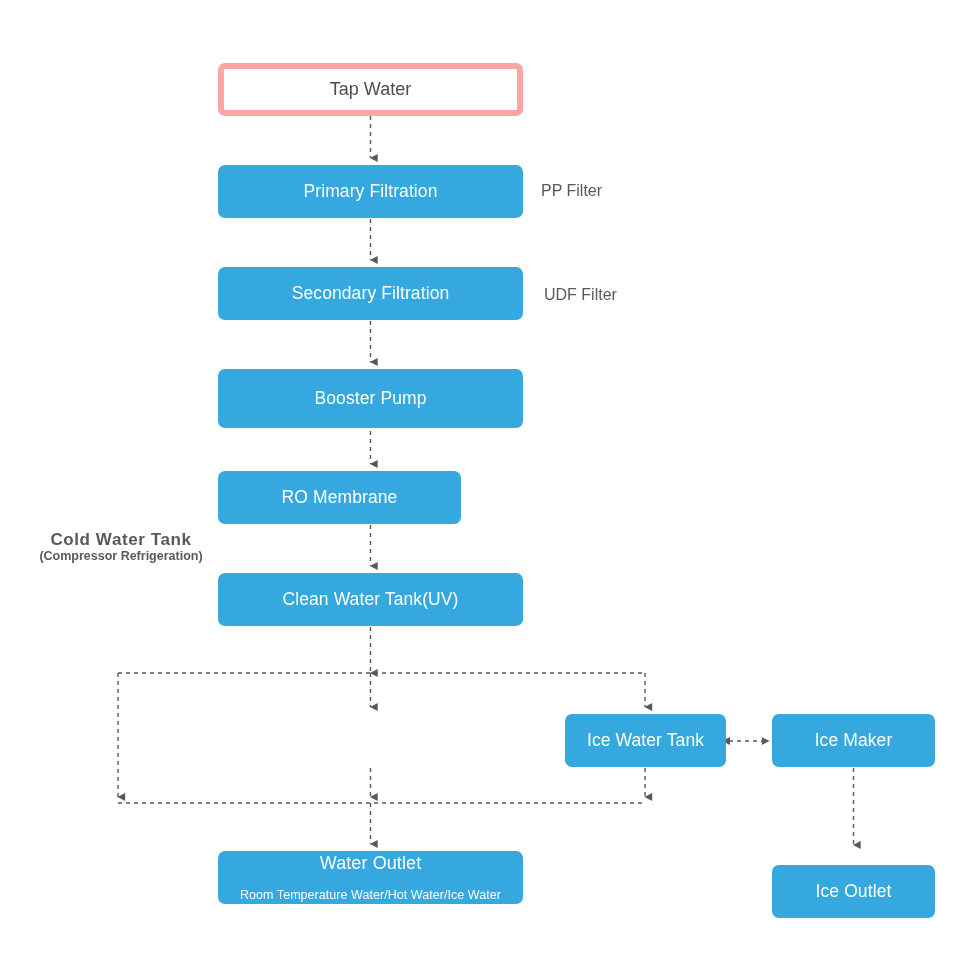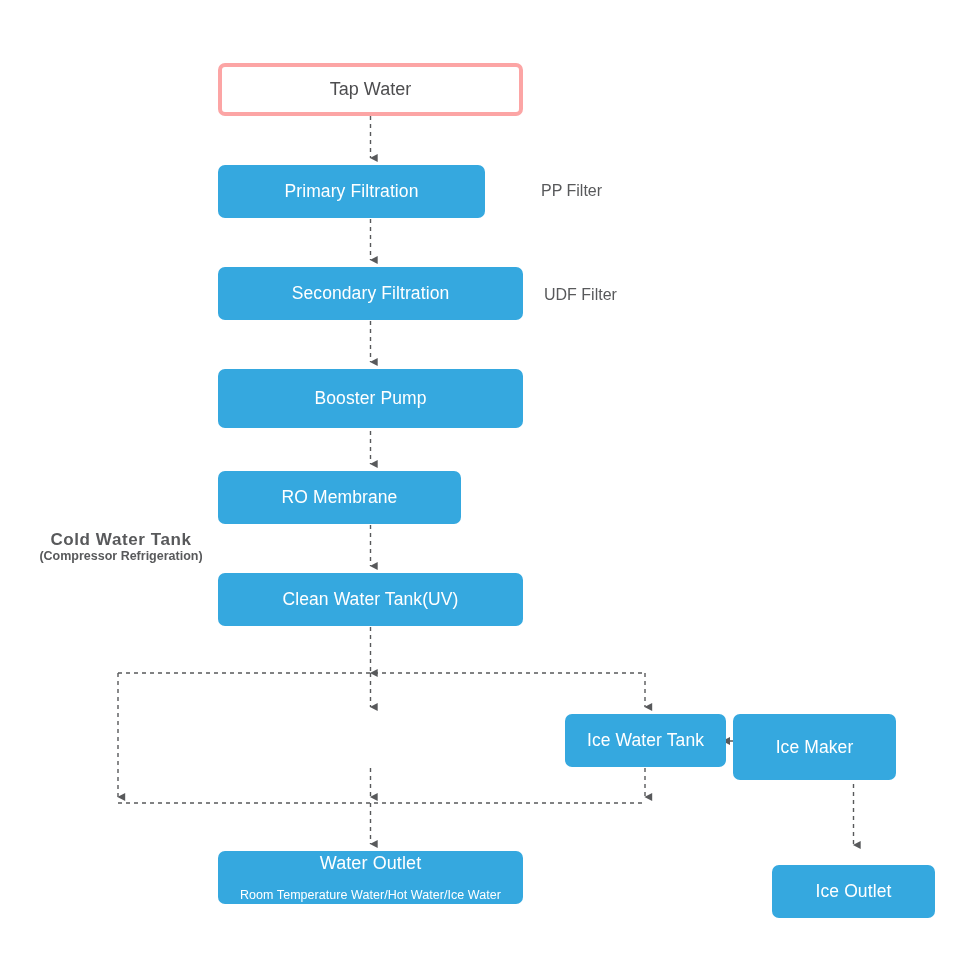--- a/index.html
+++ b/index.html
@@ -40,21 +40,21 @@
     line-height: 1.15;
   }
   .node.process {
     background: #35a8df;
     color: #ffffff;
     font-size: 17.5px;
     letter-spacing: 0.1px;
   }
   .node.source {
     background: #ffffff;
-    border: 4px solid #fca5a5;
+    border: 6px solid #fca5a5;
     color: #4d4d4f;
     font-size: 18px;
   }
   .node .sub {
     font-size: 12.5px;
     margin-top: 14px;
     letter-spacing: 0.05px;
   }
   .node .main-line {
     display: block;
@@ -132,21 +132,21 @@
       <line x1="729" y1="741" x2="769" y2="741" marker-start="url(#arrow-start)" marker-end="url(#arrow-end)"></line>
 
       <line x1="853.5" y1="768" x2="853.5" y2="845" marker-end="url(#arrow-down)"></line>
     </g>
   </svg>
 
   <div class="node source" style="left:218px; top:63px; width:305px; height:53px;">
     <span class="main-line">Tap Water</span>
   </div>
 
-  <div class="node process" style="left:218px; top:165px; width:267px; height:53px;align-items:center;">
+  <div class="node process" style="left:218px; top:165px; width:305px; height:53px;align-items:center;">
     <span class="main-line">Primary Filtration</span>
   </div>
 
   <div class="node process" style="left:218px; top:267px; width:305px; height:53px;">
     <span class="main-line">Secondary Filtration</span>
   </div>
 
   <div class="node process" style="left:218px; top:369px; width:305px; height:59px;text-align:right;">
     <span class="main-line">Booster Pump</span>
   </div>
@@ -157,21 +157,21 @@
 
   <div class="node process" style="left:218px; top:573px; width:305px; height:53px;">
     <span class="main-line">Clean Water Tank(UV)</span>
   </div>
 
 
   <div class="node process" style="left:565px; top:714px; width:161px; height:53px;">
     <span class="main-line">Ice Water Tank</span>
   </div>
 
-  <div class="node process" style="left:733px; top:714px; width:163px; height:66px;">
+  <div class="node process" style="left:772px; top:714px; width:163px; height:53px;">
     <span class="main-line">Ice Maker</span>
   </div>
 
   <div class="node process two-line" style="left:218px; top:851px; width:305px; height:53px;">
     <span class="main-line">Water Outlet</span>
     <span class="sub">Room Temperature Water/Hot Water/Ice Water</span>
   </div>
 
   <div class="node process" style="left:772px; top:851px; width:163px; height:53px;margin-top:14px;">
     <span class="main-line">Ice Outlet</span>

